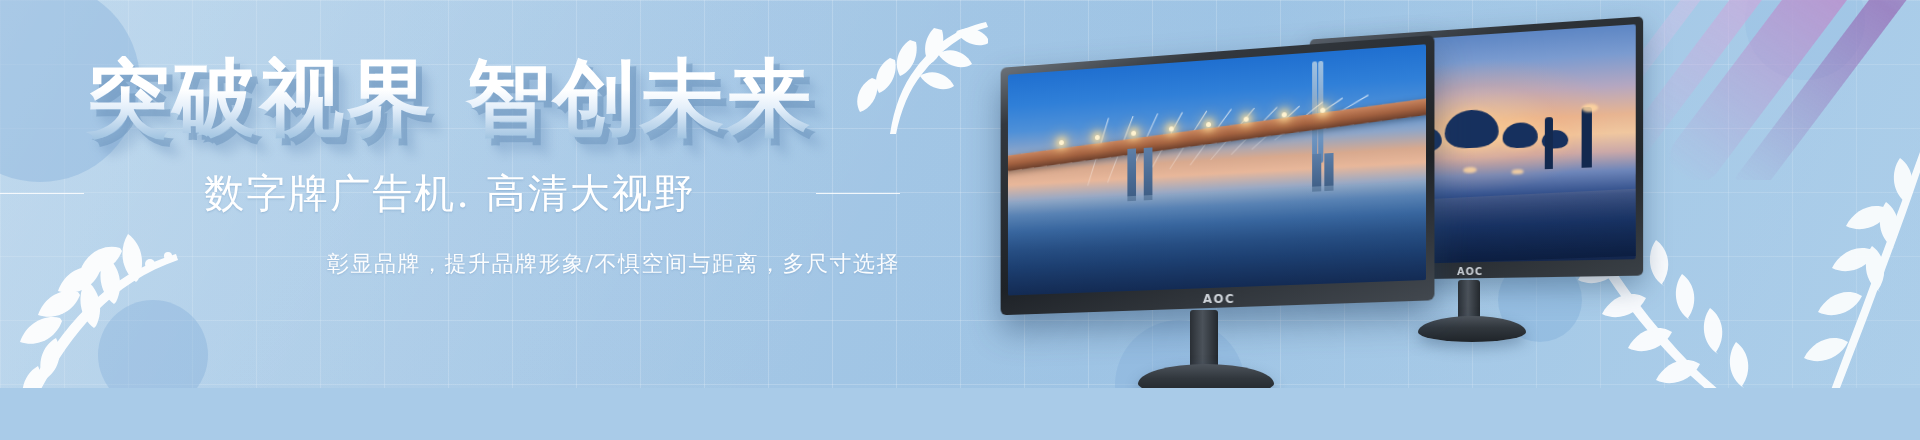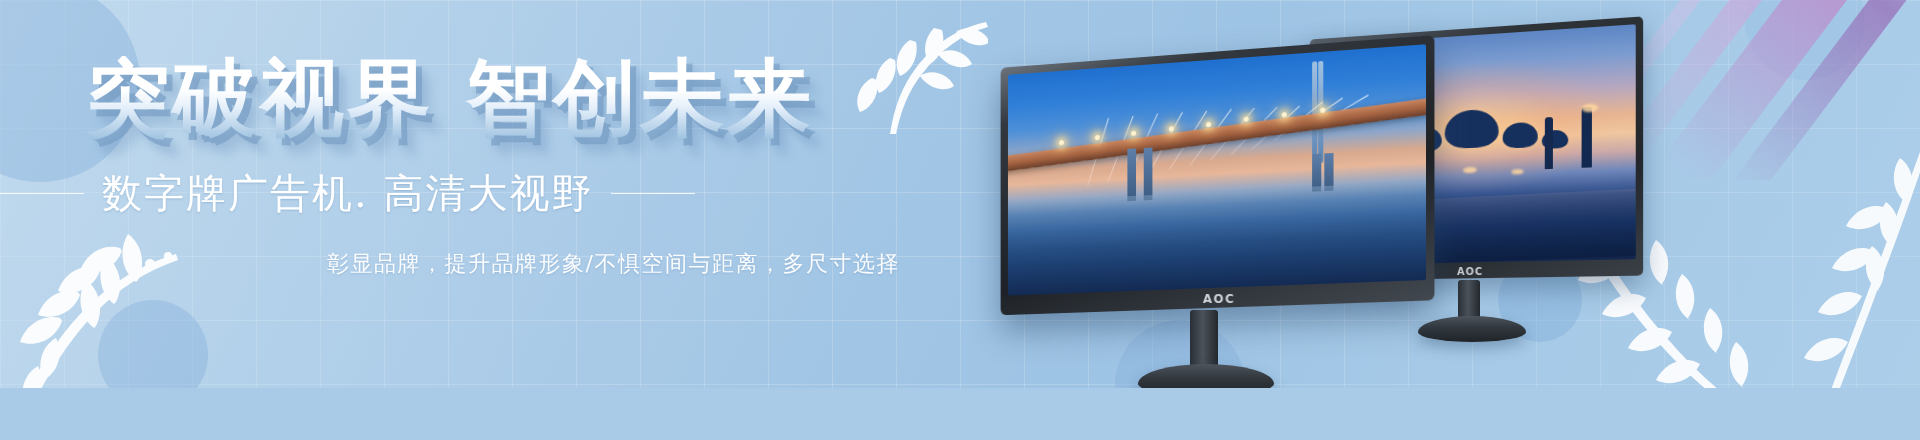--- a/index.html
+++ b/index.html
@@ -74,21 +74,21 @@
     background:linear-gradient(180deg,#ffffff 0%,#ffffff 40%,#e4effa 62%,#b9d3ea 86%,#9ec2e0 100%);
     -webkit-background-clip:text;
     background-clip:text;
     color:transparent;
     -webkit-text-fill-color:transparent;
     filter:drop-shadow(6px 7px 0px rgba(110,150,190,0.55)) drop-shadow(9px 11px 4px rgba(96,138,182,0.35));
     white-space:nowrap;
   }
 
   .sub-row {
-    display:flex; align-items:center; justify-content:flex-start;
+    display:flex; align-items:center; justify-content:space-between;
     gap:18px;
     margin-top:26px;
   }
   .rule { height:1px; background:rgba(255,255,255,0.85); flex:0 0 auto; }
   .rule-l { width:84px; }
   .rule-r { width:84px; }
   .subtitle {
     font-family:"DejaVu Serif", serif;
     font-size:40px;
     color:#ffffff;

